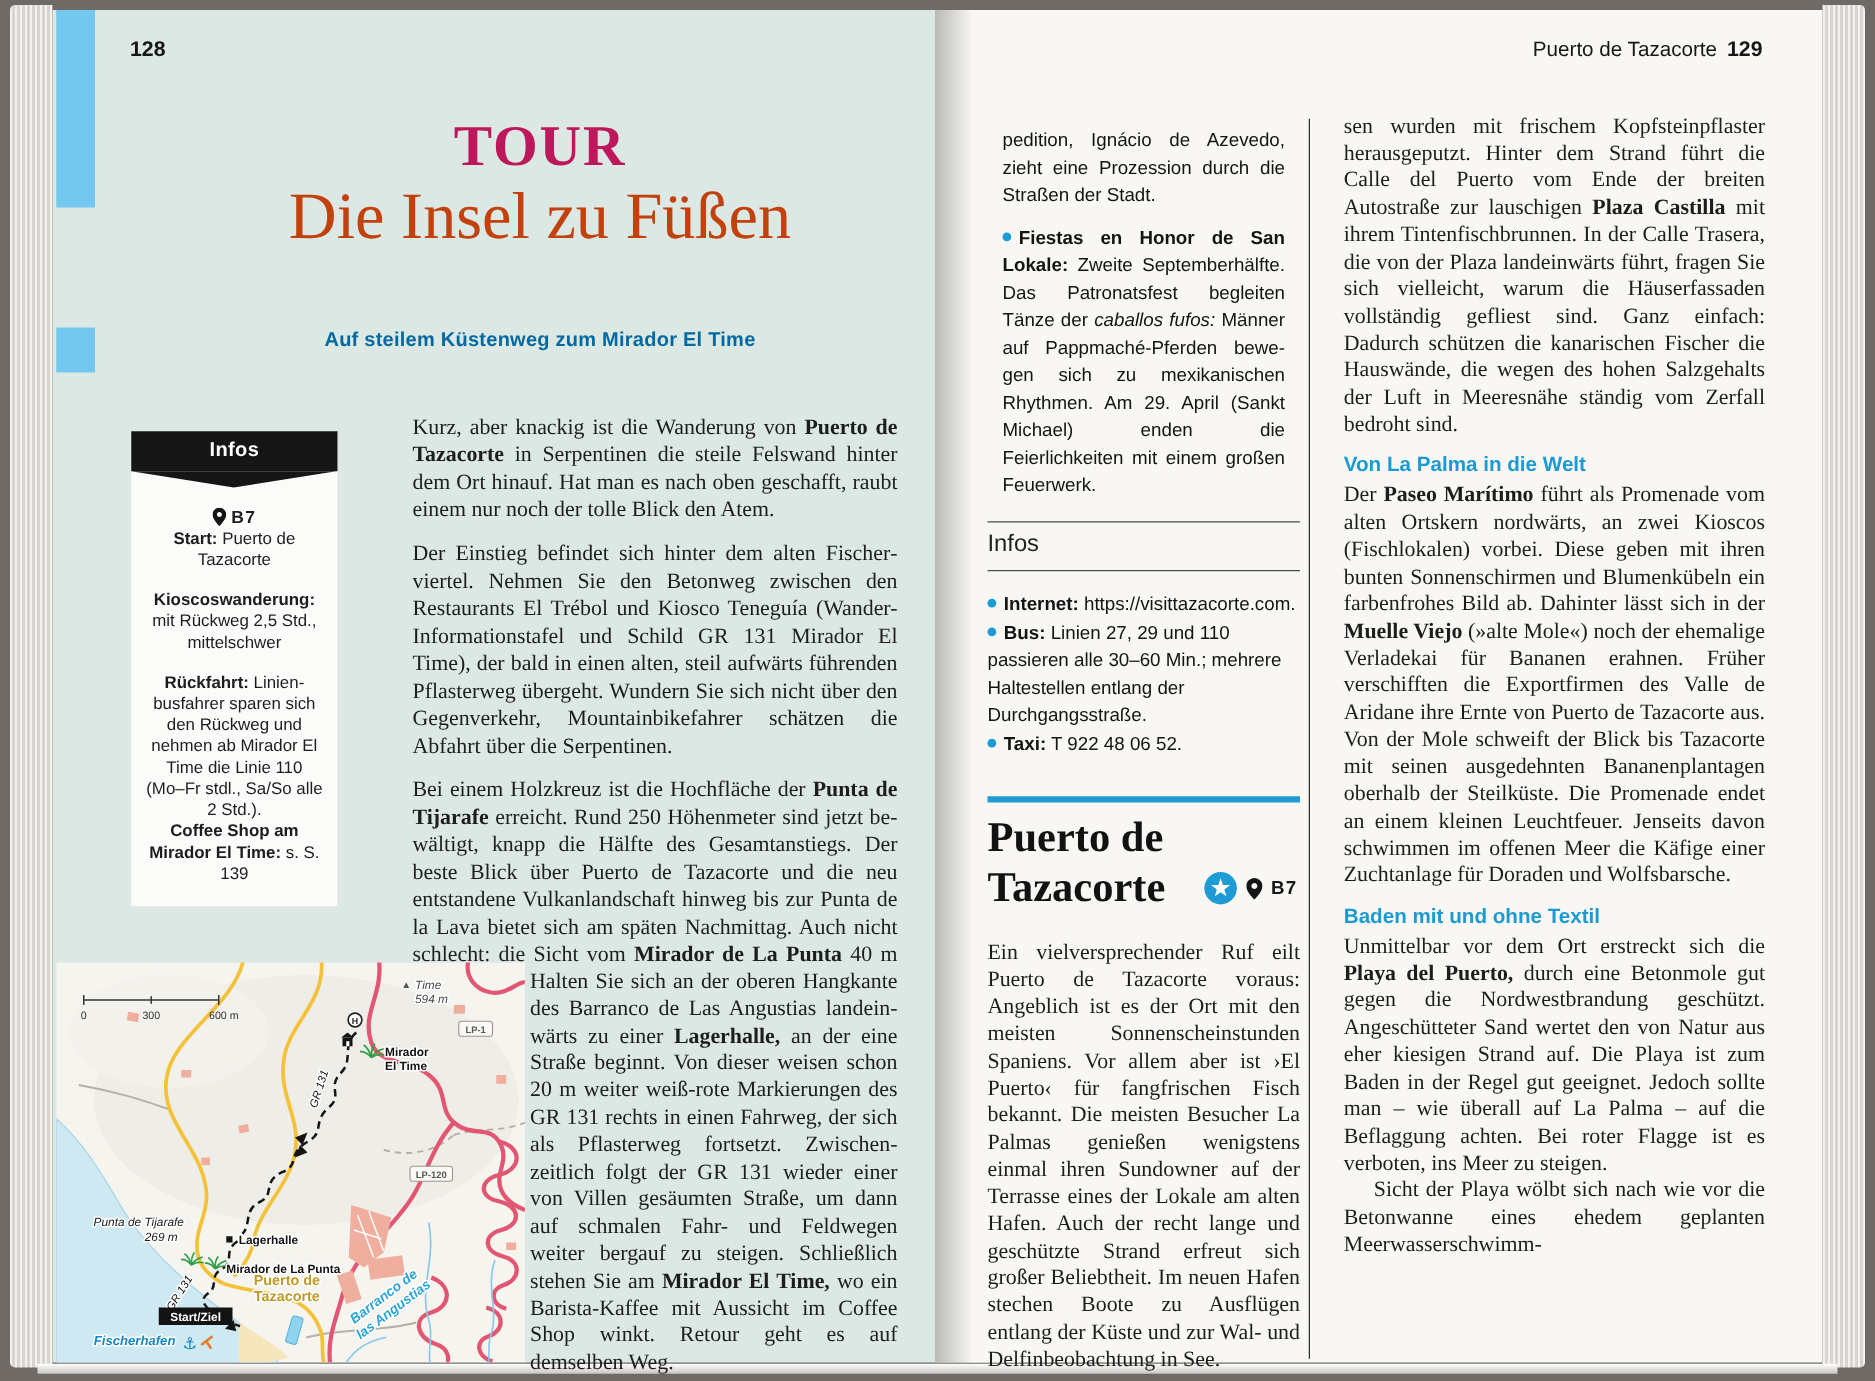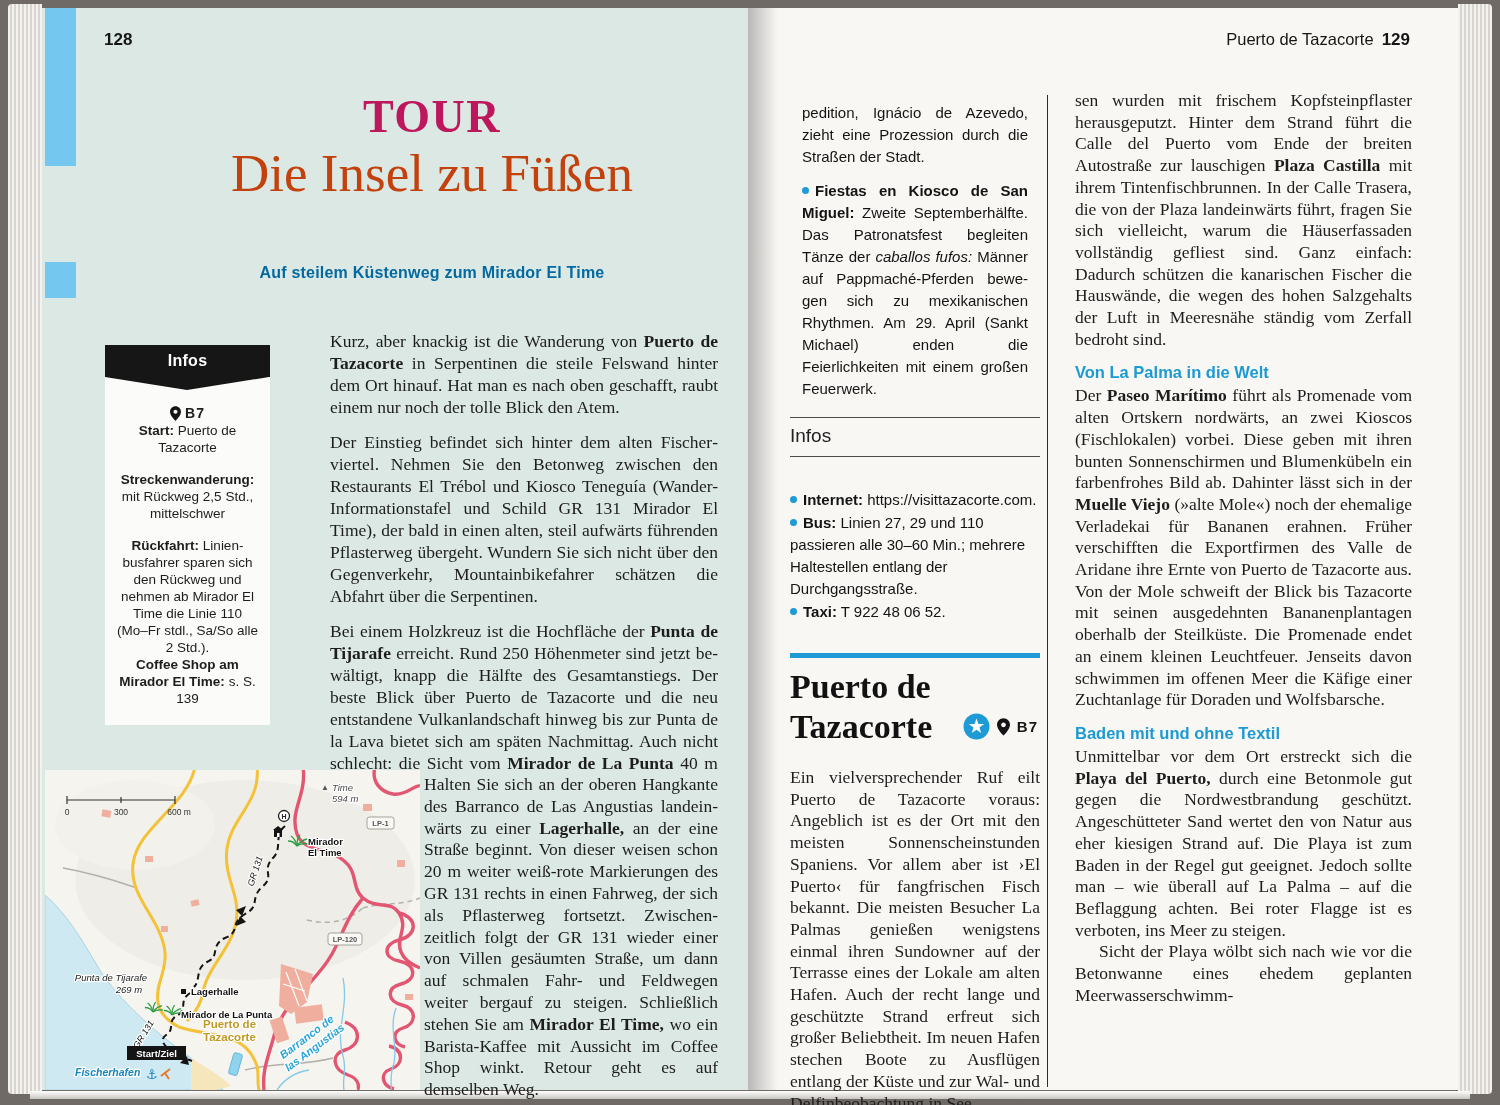--- a/index.html
+++ b/index.html
@@ -57,21 +57,21 @@
   .pagehead-right b{margin-left:8px;font-size:17px;}
   .colrule{position:absolute;left:299px;top:87px;width:1px;height:992px;background:#2e2e2e;}
   .col{position:absolute;top:82px;}
   .col1{left:42px;width:250px;}
   .col2{left:327px;width:337px;}
   .sans-body{font-size:15px;line-height:22px;color:#141414;}
   .sans-body p{margin:12px;text-align:justify;}
   .dot{display:inline-block;width:7px;height:7px;border-radius:50%;background:#1e9bd6;margin-right:6px;vertical-align:2px;}
   .hr{border:none;border-top:1px solid #4c4c4c;margin:0;}
   .infos-h{font-size:19px;font-weight:400;color:#222;padding:7px 0 9px;margin:0;}
-  .ibullets{margin-top:32px;}
+  .ibullets{margin-top:16px;}
   .ibullets p{margin:0 0 1px;text-align:left;}
   .bluebar{height:5px;background:#1e9bd6;margin-top:30px;}
   .sec-head{position:relative;margin-top:9px;}
   .sec-title{font-family:"Liberation Serif","DejaVu Serif",serif;font-weight:bold;font-size:34px;
              line-height:40px;color:#121212;}
   .sec-icons{position:absolute;right:2px;bottom:7px;display:flex;align-items:center;gap:7px;}
   .sec-icons b{font-size:15px;letter-spacing:1px;color:#161616;}
   .lead{margin-top:20px;font-family:Liberation Serif, serif;}
   .rserif p{margin:0;font-size:17.5px;line-height:21.7px;text-align:justify;}
   .bluesub{font-weight:bold;font-size:16.5px;color:#1b9ad3;margin:13px 0 3px;}
@@ -102,21 +102,21 @@
       <div class="content">
         <div class="grp">
           <div class="loc-row">
             <svg class="pin" width="11" height="15" viewBox="0 0 12 16">
                 <path fill="#141414" d="M6,0C2.7,0,0,2.7,0,6c0,4.4,6,10,6,10s6-5.6,6-10C12,2.7,9.3,0,6,0z M6,8.2C4.8,8.2,3.8,7.2,3.8,6S4.8,3.8,6,3.8,8.2,4.8,8.2,6,7.2,8.2,6,8.2z"></path>
               </svg>
             <b>B7</b>
           </div>
           <div><b>Start:</b><span> Puerto de Tazacorte</span></div>
         </div>
-        <div class="grp"><b>Strecken­wande­rung:</b><span> mit Rückweg 2,5 Std., mittel­schwer</span></div>
+        <div class="grp"><b>Kioscos­wande­rung:</b><span> mit Rückweg 2,5 Std., mittel­schwer</span></div>
         <div class="grp">
           <div><b>Rückfahrt:</b><span> Linien­busfahrer sparen sich den Rückweg und nehmen ab Mirador El Time die Linie 110 (Mo–Fr stdl., Sa/So alle 2 Std.).</span></div>
           <div><b>Coffee Shop am Mirador El Time:</b><span> s. S. 139</span></div>
         </div>
       </div>
     </aside>
 
     <div class="article serif">
       <p><span>Kurz, aber knackig ist die Wanderung von </span><b>Puerto de Tazacorte</b><span> in Serpentinen die steile Felswand hinter dem Ort hinauf. Hat man es nach oben geschafft, raubt einem nur noch der tolle Blick den Atem.</span></p>
       <p><span>Der Einstieg befindet sich hinter dem alten Fischer­vier­tel. Nehmen Sie den Betonweg zwischen den Restau­rants El Trébol und Kiosco Teneguía (Wander-Infor­mationstafel und Schild GR 131 Mirador El Time), der bald in einen alten, steil aufwärts führenden Pflasterweg übergeht. Wundern Sie sich nicht über den Gegen­ver­kehr, Mountainbikefahrer schätzen die Abfahrt über die Serpentinen.</span></p>
@@ -264,21 +264,21 @@
 
   <div class="page pright">
     <div class="pagehead-right">
       <span>Puerto de Tazacorte</span><b>129</b>
     </div>
     <div class="colrule"></div>
 
     <div class="col col1">
       <div class="sans-body">
         <p><span>pedition, Ignácio de Azevedo, zieht eine Prozession durch die Straßen der Stadt.</span></p>
-        <p><span class="dot"></span><b>Fiestas en Kiosco de San Miguel:</b><span> Zweite Septemberhälfte. Das Patronats­fest begleiten Tänze der </span><i>caballos fufos:</i><span> Männer auf Pappmaché-Pferden bewe­gen sich zu mexikanischen Rhythmen. Am 29. April (Sankt Michael) en­den die Feierlichkeiten mit einem großen Feuerwerk.</span></p>
+        <p><span class="dot"></span><b>Fiestas en Honor de San Lokale:</b><span> Zweite Septemberhälfte. Das Patronats­fest begleiten Tänze der </span><i>caballos fufos:</i><span> Männer auf Pappmaché-Pferden bewe­gen sich zu mexikanischen Rhythmen. Am 29. April (Sankt Michael) en­den die Feierlichkeiten mit einem großen Feuerwerk.</span></p>
       </div>
       <div style="margin-top:17px;">
         <hr class="hr">
         <h3 class="infos-h">Infos</h3>
         <hr class="hr">
         <div class="sans-body ibullets">
           <p><span class="dot"></span><b>Internet:</b><span> https://visittazacorte.com.</span></p>
           <p><span class="dot"></span><b>Bus:</b><span> Linien 27, 29 und 110 passieren alle 30–60 Min.; mehrere Haltestellen entlang der Durchgangsstraße.</span></p>
           <p><span class="dot"></span><b>Taxi:</b><span> T 922 48 06 52.</span></p>
         </div>

